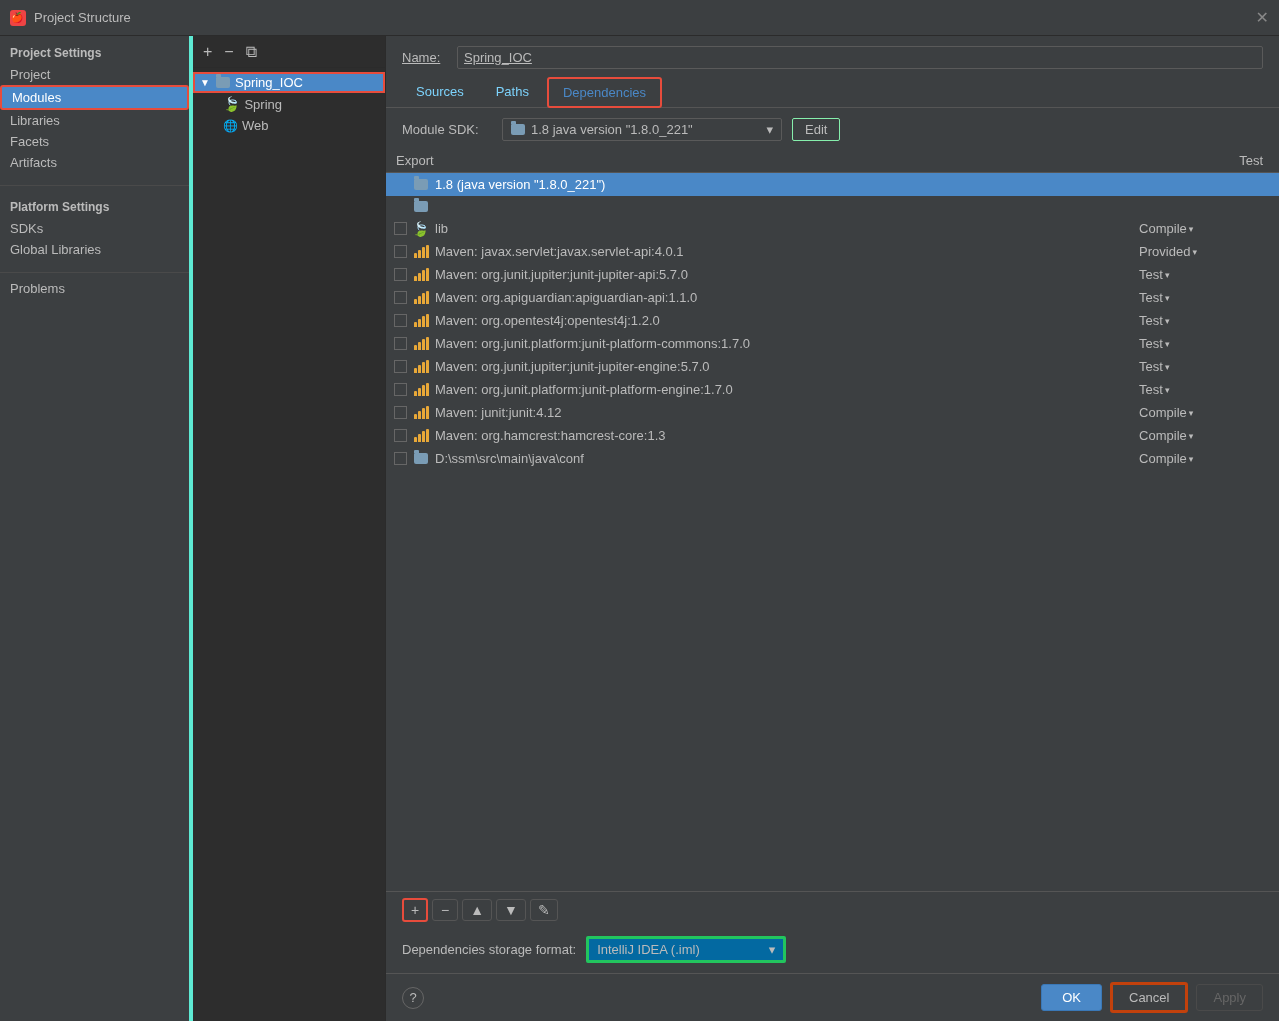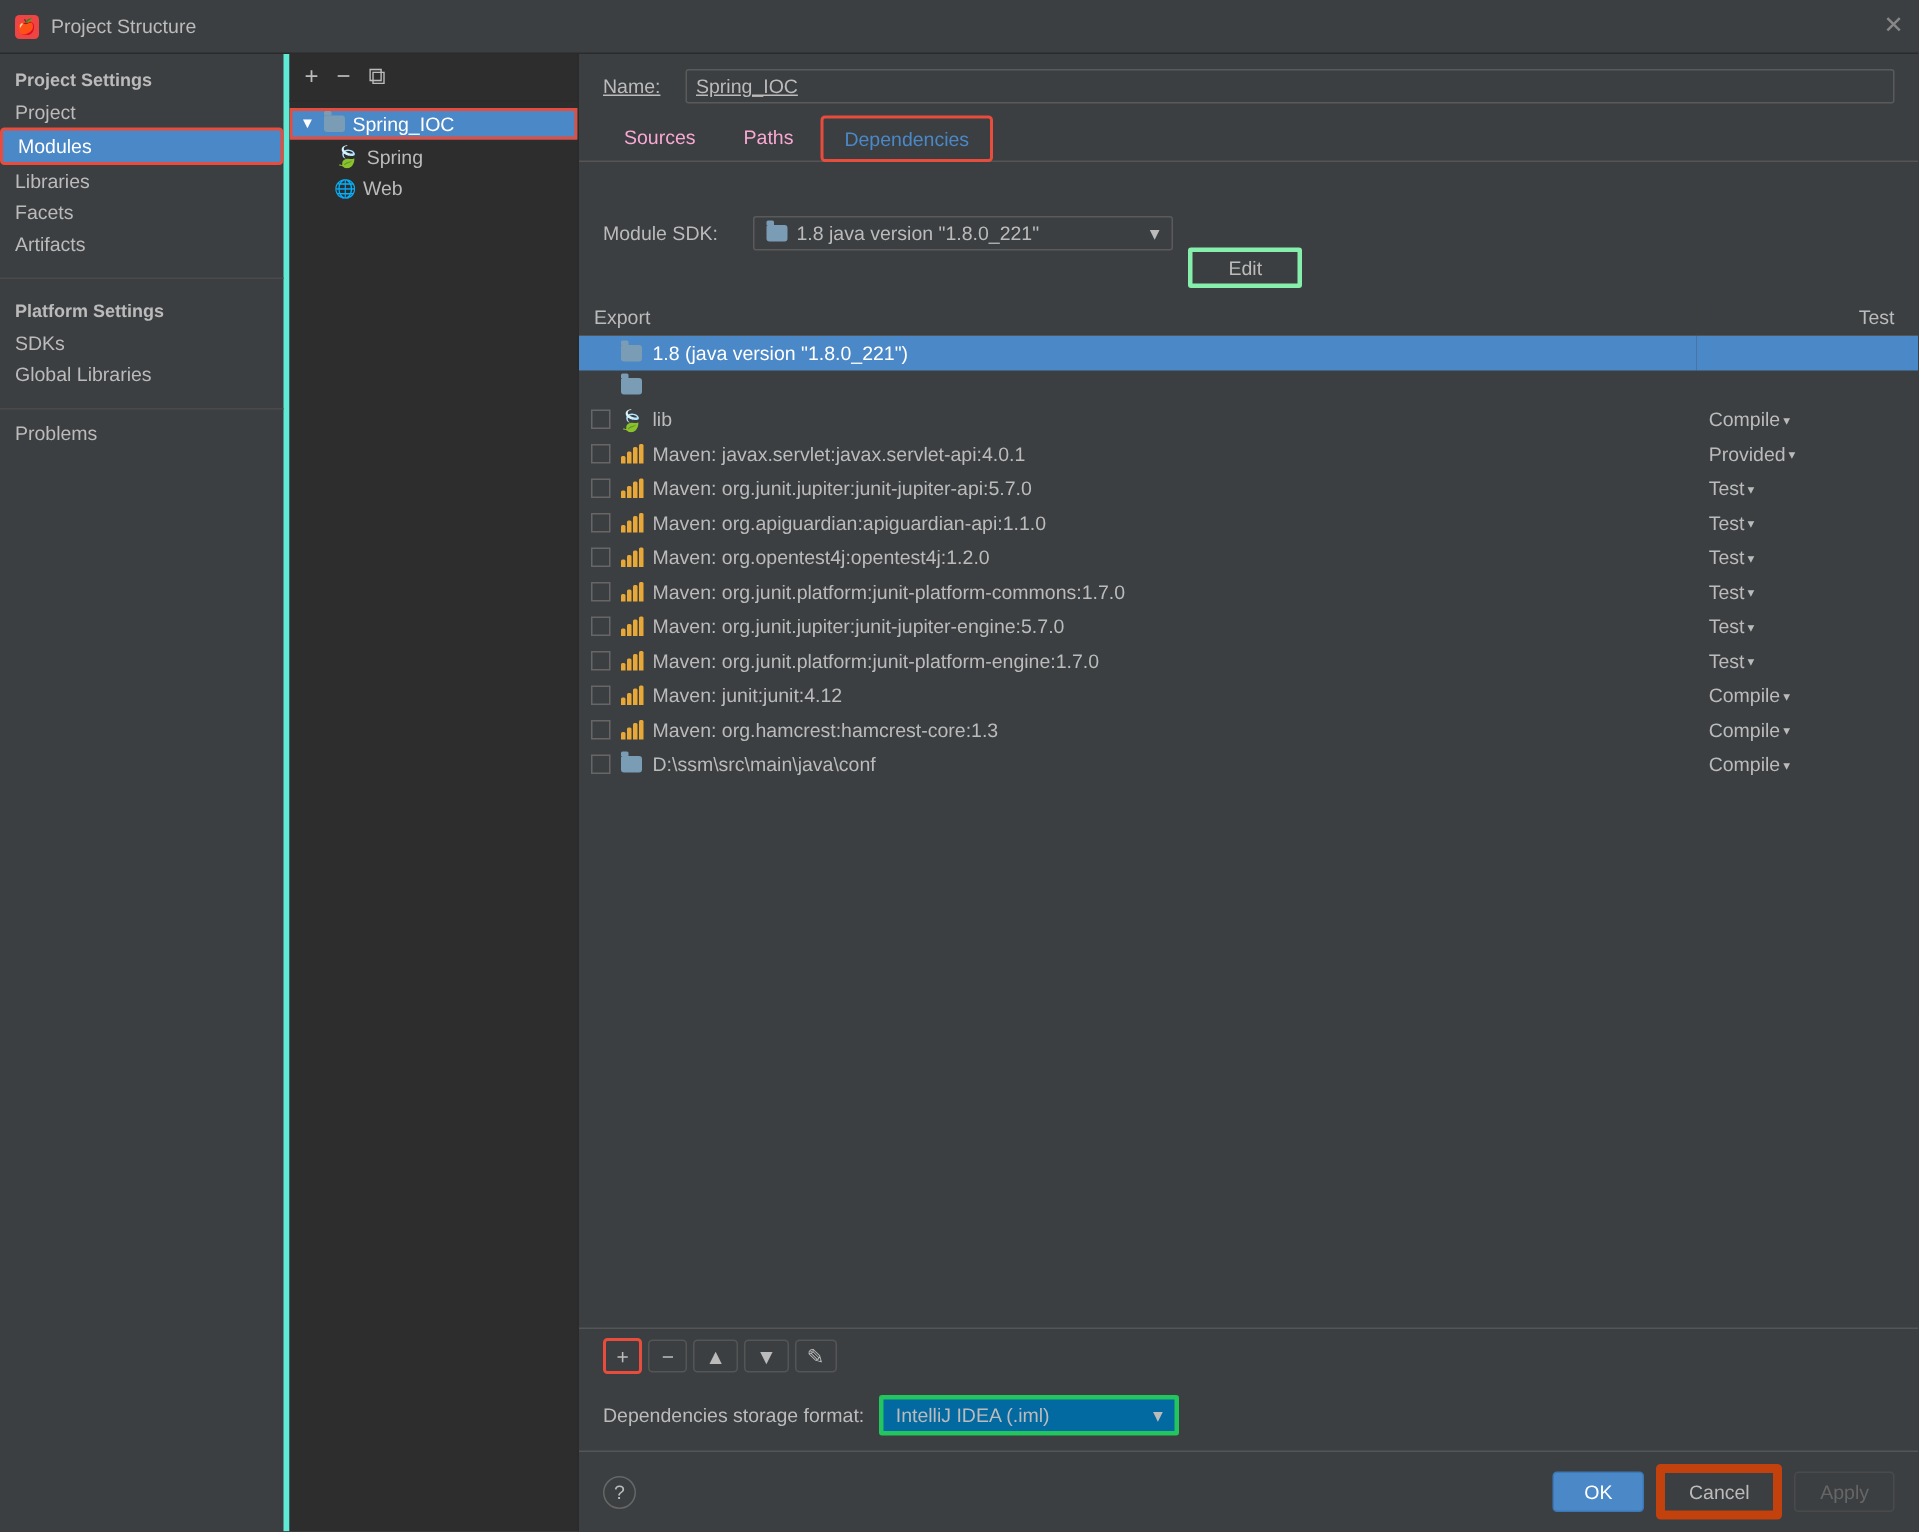--- a/index.html
+++ b/index.html
@@ -201,21 +201,21 @@
       display: flex;
       align-items: center;
       padding: 0 16px;
       border-bottom: 1px solid #555;
       flex-shrink: 0;
       gap: 4px;
     }
     .tab {
       padding: 6px 14px;
       cursor: pointer;
-      color: #f9a8d4;
+      color: #7dd3fc;
       font-size: 13px;
       border: none;
       background: none;
       border-bottom: 2px solid transparent;
       margin-bottom: -1px;
     }
     .tab.active {
       color: #4a88c7;
       border-bottom: 2px solid #4a88c7;
     }
@@ -247,27 +247,26 @@
       padding: 3px 8px;
       border-radius: 2px;
       cursor: pointer;
       min-width: 280px;
       color: #bbbbbb;
       font-size: 13px;
     }
     .sdk-select .arrow { margin-left: auto; }
     .sdk-edit-btn {
       background: #3c3f41;
-      border: 3px solid #86efac;
-      color: #bbbbbb;
-      padding: 3px 24px;
+      border: 1px solid #86efac;
+      color: #bbbbbb;
+      padding: 3px 12px;
       border-radius: 2px;
       cursor: pointer;
       font-size: 13px;
-      margin-top: 47px;
     }
 
     
     .deps-table-container {
       flex: 1;
       overflow-y: auto;
       margin: 0 0 0 0;
     }
 
     .deps-table {
@@ -465,21 +464,21 @@
       background: #4a88c7;
       border: 1px solid #3a78b7;
       color: white;
       padding: 5px 20px;
       border-radius: 3px;
       cursor: pointer;
       font-size: 13px;
     }
     .btn-secondary {
       background: #3c3f41;
-      border: 6px solid #c2410c;
+      border: 3px solid #c2410c;
       color: #bbbbbb;
       padding: 5px 16px;
       border-radius: 3px;
       cursor: pointer;
       font-size: 13px;
     }
     .btn-disabled {
       background: #3c3f41;
       border: 1px solid #4a4a4a;
       color: #666;

